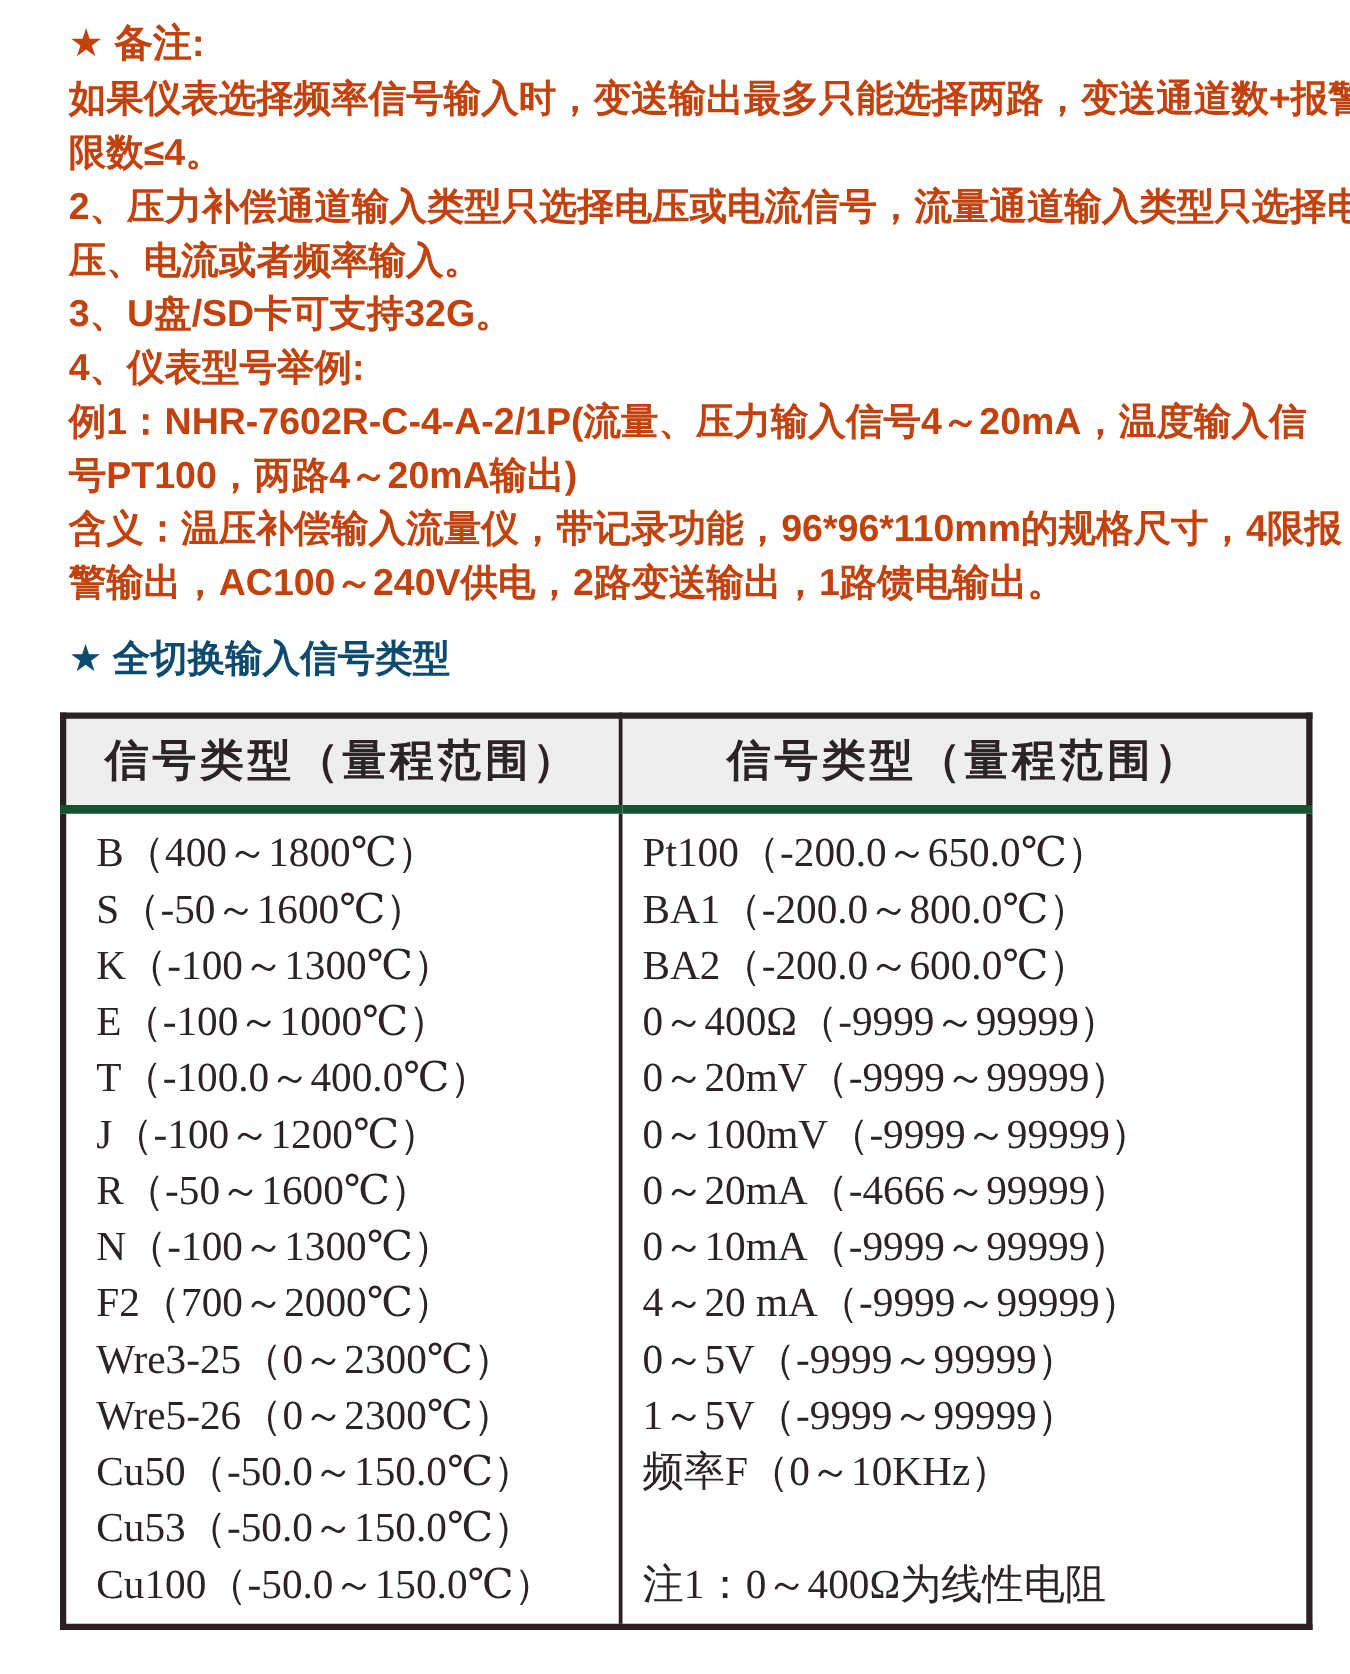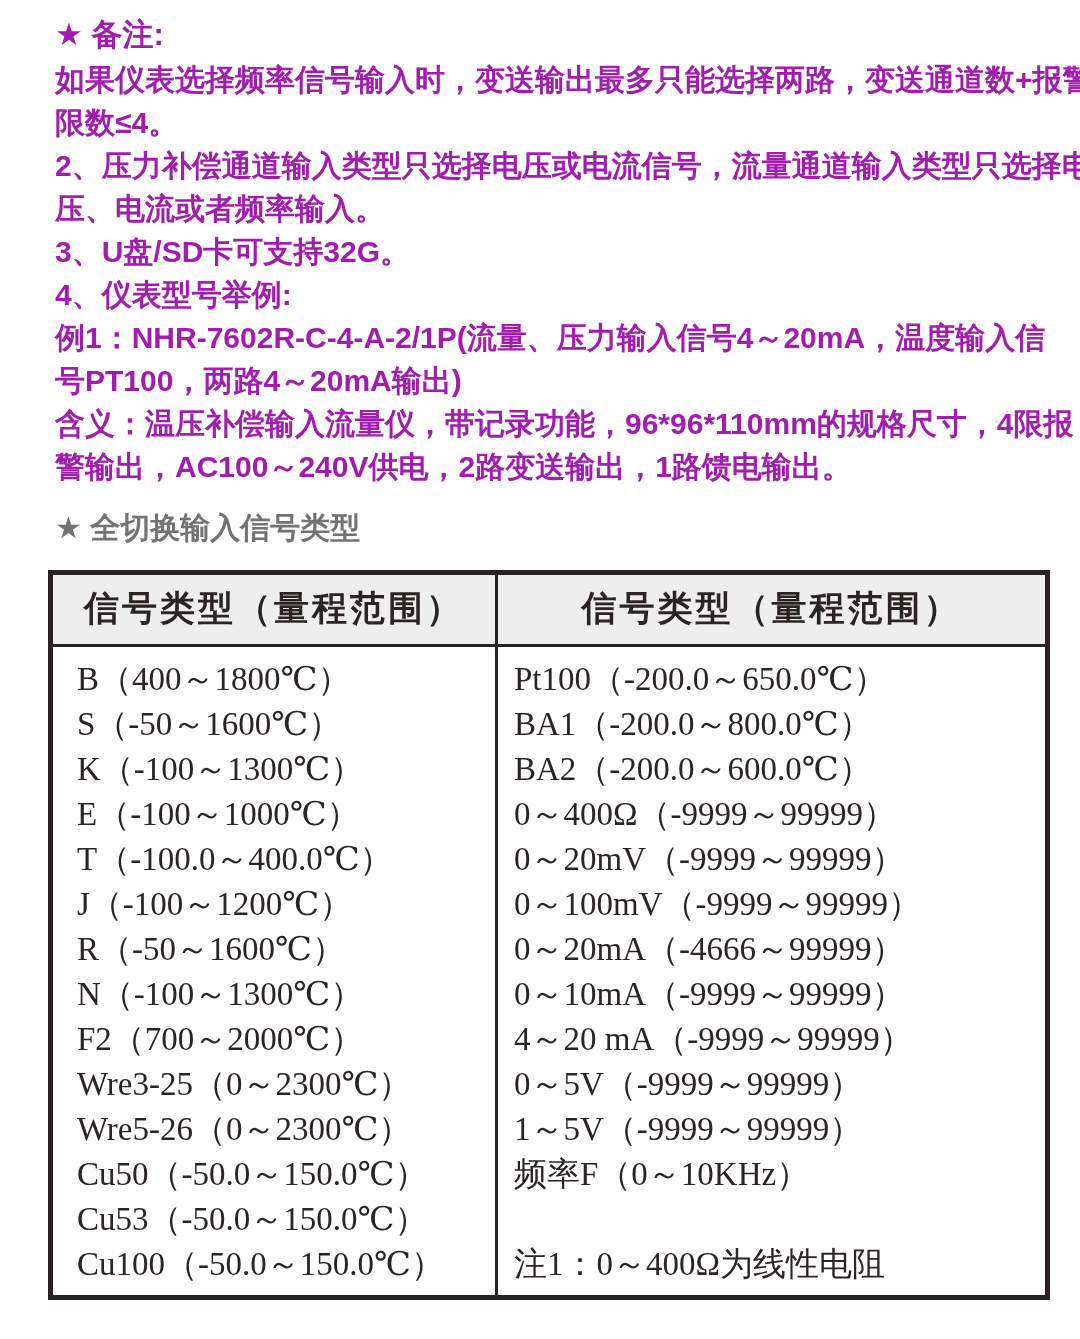--- a/index.html
+++ b/index.html
@@ -13,57 +13,57 @@
     position: relative;
     color: #231f20;
     overflow: hidden;
   }
   .notes {
     margin: 12px 42px 0 55px;
     font-family: "Liberation Sans", "DejaVu Sans", sans-serif;
     font-weight: bold;
     font-size: 30px;
     line-height: 43px;
-    color: #a21caf;
+    color: #c2410c;
   }
   .notes-title {
     font-size: 31px;
     line-height: 46px;
   }
   .note-line {
     white-space: nowrap;
   }
   .section-title {
     margin: 20px 12px 0 55px;
     font-family: "Liberation Sans", "DejaVu Sans", sans-serif;
     font-weight: bold;
     font-size: 30px;
     line-height: 40px;
-    color: #737373;
+    color: #0c4a6e;
   }
   table.signal-table {
     border-collapse: collapse;
     table-layout: fixed;
     margin: 22px 0 0 48px;
     width: 1002px;
     border: 5px solid #2a2123;
   }
   table.signal-table th,
   table.signal-table td {
     border: 3px solid #2a2123;
   }
   table.signal-table th {
     background: #eeeeee;
     font-family: "Liberation Serif", "DejaVu Serif", serif;
     font-weight: bold;
     font-size: 35px;
     letter-spacing: 3px;
     text-align: center;
     padding: 10px 0 12px 0;
-    border-bottom: 2px solid #14532d;
+    border-bottom: 7px solid #14532d;
     color: #2b2425;
   }
   table.signal-table th.col-left-h { width: 442px; }
   table.signal-table td {
     vertical-align: top;
     font-family: "Liberation Serif", "DejaVu Serif", serif;
     font-size: 33px;
     line-height: 45px;
     padding: 10px 0 8px 0;
     color: #2b2425;

